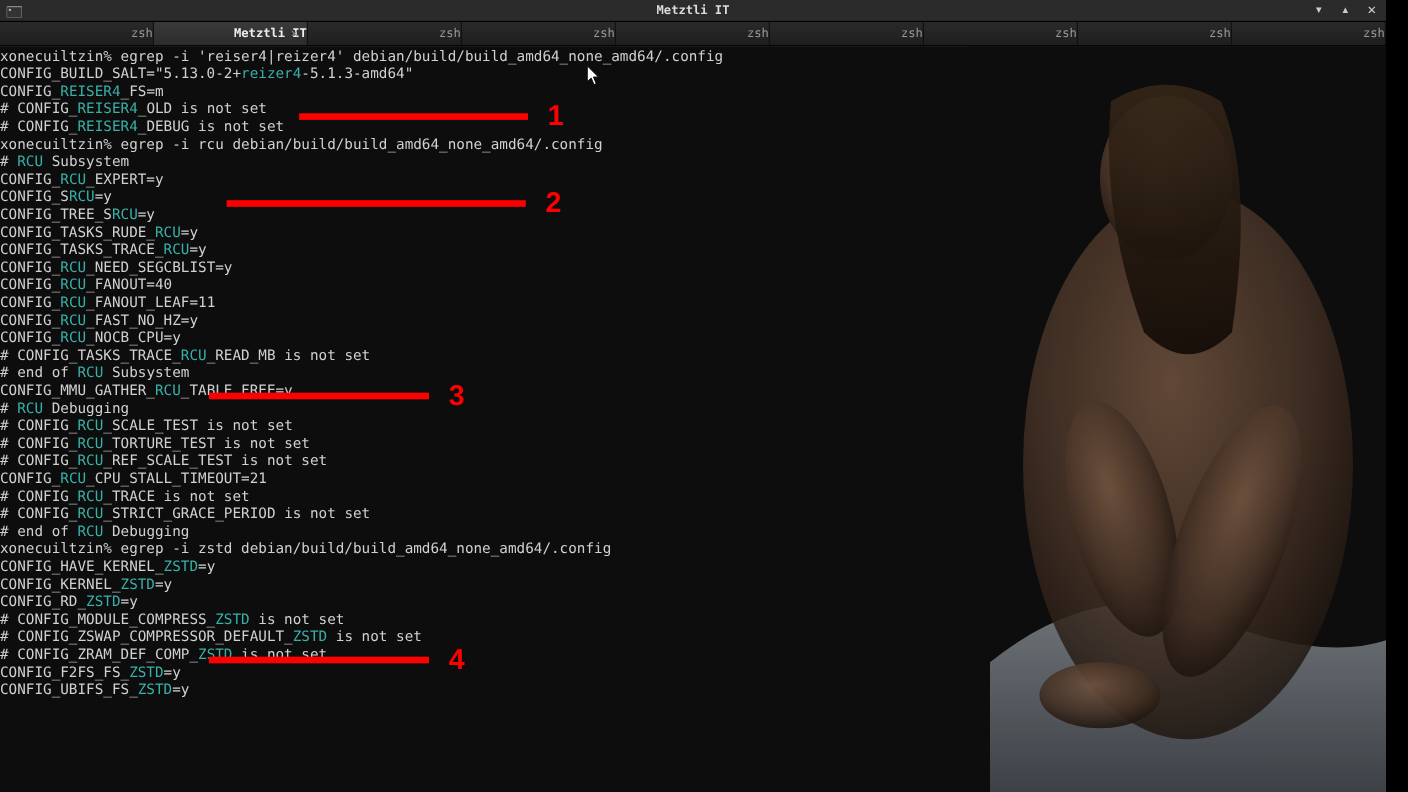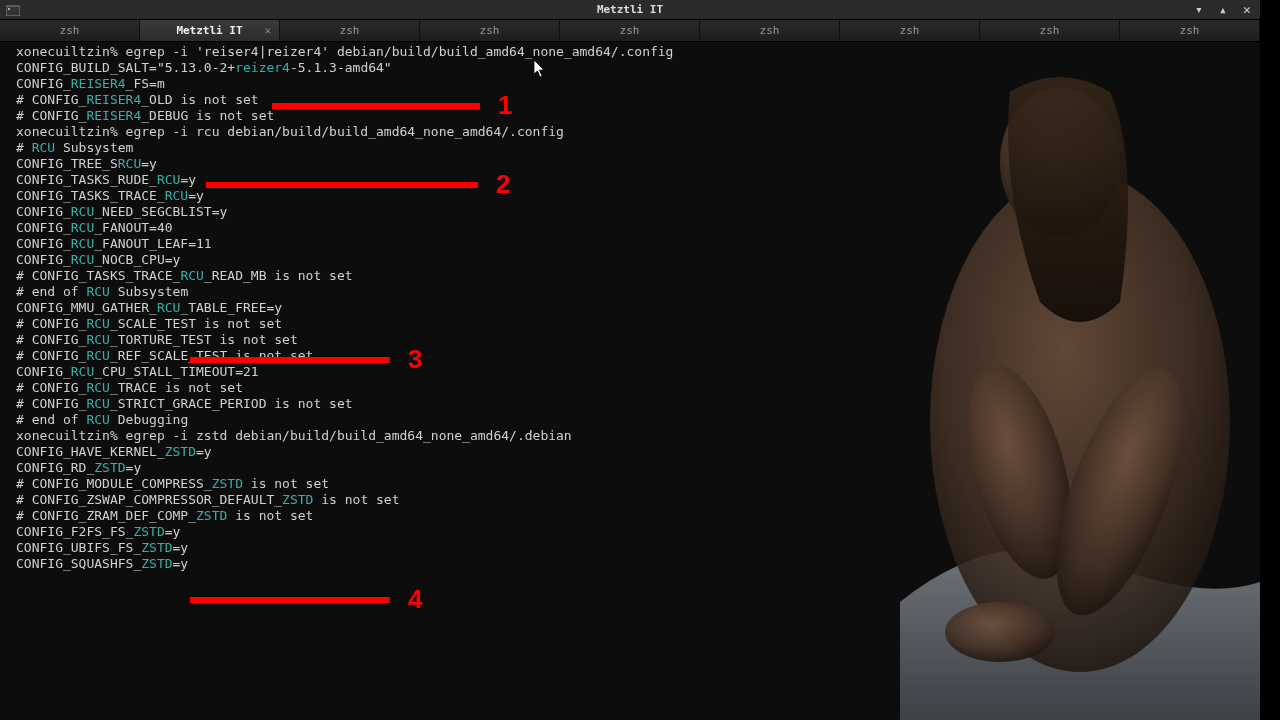--- a/index.html
+++ b/index.html
@@ -6,24 +6,24 @@
   html, body { width: 1280px; height: 720px; overflow: hidden; background: #000; font-family: "DejaVu Sans Mono", "Liberation Mono", monospace; }
   .window { width: 1260px; height: 720px; background: #a16207; position: relative; }
   .titlebar { height: 20px; background: #2b2b2b; display: flex; align-items: center; padding: 0 6px; color: #ccc; font-size: 11px; border-bottom: 1px solid #000; }
   .title-icon { width: 14px; height: 12px; margin-right: 6px; display: inline-block; }
   .title-icon svg { width: 14px; height: 12px; }
   .title-spacer { flex: 1 1 auto; }
   .title-center { position: absolute; left: 0; right: 0; text-align: center; font-weight: bold; color: #ddd; pointer-events: none; }
   .win-controls { display: flex; gap: 10px; align-items: center; }
   .win-btn { width: 14px; height: 14px; display: flex; align-items: center; justify-content: center; color: #ccc; cursor: pointer; font-size: 13px; line-height: 1; }
   .tabbar { height: 22px; background: #1f1f1f; display: flex; border-bottom: 1px solid #000; }
-  .tab { flex: 1 1 0; display: flex; align-items: center; justify-content: center; color: #999; font-size: 11px; border-right: 1px solid #111; position: relative; cursor: pointer; background: linear-gradient(#2a2a2a, #1e1e1e); }
+  .tab { flex: 1 1 0; display: flex; align-items: center; justify-content: flex-end; color: #999; font-size: 11px; border-right: 1px solid #111; position: relative; cursor: pointer; background: linear-gradient(#2a2a2a, #1e1e1e); }
   .tab.active { background: linear-gradient(#3a3a3a, #2c2c2c); color: #eee; font-weight: bold; }
   .tab .close { position: absolute; right: 8px; color: #888; font-size: 11px; }
-  .terminal { position: absolute; top: 42px; left: 0; right: 0; bottom: 0; background: #0d0d0d; padding: 2px 16px; }
+  .terminal { position: absolute; top: 42px; left: 0; right: 0; bottom: 0; background: #0d0d0d; padding: 2px 0; }
   .bg-photo { position: absolute; right: 0; top: 0; bottom: 0; width: 380px; pointer-events: none; }
   .bg-photo svg { width: 100%; height: 100%; opacity: 0.9; }
   .lines { position: relative; z-index: 2; }
   .line { font-size: 13px; line-height: 16px; color: #d0d0d0; white-space: pre; font-family: "DejaVu Sans Mono", monospace; }
   .hl { color: #37b0a8; }
   .annot { position: absolute; z-index: 5; display: flex; align-items: center; pointer-events: none; }
   .annot .bar { height: 6px; background: #ff0000; }
   .annot .num { color: #ff0000; font-weight: bold; font-size: 26px; font-family: Arial, sans-serif; margin-left: 18px; }
   .cursor { position: absolute; z-index: 10; pointer-events: none; }
   .cursor svg { width: 12px; height: 18px; }
@@ -111,46 +111,50 @@
     </div>
 
     <div class="lines" id="lines">
         <div class="line"><span>xonecuiltzin% egrep -i 'reiser4|reizer4' debian/build/build_amd64_none_amd64/.config</span></div>
         <div class="line"><span>CONFIG_BUILD_SALT="5.13.0-2+</span><span class="hl">reizer4</span><span>-5.1.3-amd64"</span></div>
         <div class="line"><span>CONFIG_</span><span class="hl">REISER4</span><span>_FS=m</span></div>
         <div class="line"><span># CONFIG_</span><span class="hl">REISER4</span><span>_OLD is not set</span></div>
         <div class="line"><span># CONFIG_</span><span class="hl">REISER4</span><span>_DEBUG is not set</span></div>
         <div class="line"><span>xonecuiltzin% egrep -i rcu debian/build/build_amd64_none_amd64/.config</span></div>
         <div class="line"><span># </span><span class="hl">RCU</span><span> Subsystem</span></div>
+        <div class="line"><span>CONFIG_</span><span class="hl">RCU</span><span>_EXPERT=y</span></div>
+        <div class="line"><span>CONFIG_S</span><span class="hl">RCU</span><span>=y</span></div>
         <div class="line"><span>CONFIG_TREE_S</span><span class="hl">RCU</span><span>=y</span></div>
         <div class="line"><span>CONFIG_TASKS_RUDE_</span><span class="hl">RCU</span><span>=y</span></div>
         <div class="line"><span>CONFIG_TASKS_TRACE_</span><span class="hl">RCU</span><span>=y</span></div>
         <div class="line"><span>CONFIG_</span><span class="hl">RCU</span><span>_NEED_SEGCBLIST=y</span></div>
         <div class="line"><span>CONFIG_</span><span class="hl">RCU</span><span>_FANOUT=40</span></div>
         <div class="line"><span>CONFIG_</span><span class="hl">RCU</span><span>_FANOUT_LEAF=11</span></div>
+        <div class="line"><span>CONFIG_</span><span class="hl">RCU</span><span>_FAST_NO_HZ=y</span></div>
         <div class="line"><span>CONFIG_</span><span class="hl">RCU</span><span>_NOCB_CPU=y</span></div>
         <div class="line"><span># CONFIG_TASKS_TRACE_</span><span class="hl">RCU</span><span>_READ_MB is not set</span></div>
         <div class="line"><span># end of </span><span class="hl">RCU</span><span> Subsystem</span></div>
         <div class="line"><span>CONFIG_MMU_GATHER_</span><span class="hl">RCU</span><span>_TABLE_FREE=y</span></div>
+        <div class="line"><span># </span><span class="hl">RCU</span><span> Debugging</span></div>
         <div class="line"><span># CONFIG_</span><span class="hl">RCU</span><span>_SCALE_TEST is not set</span></div>
         <div class="line"><span># CONFIG_</span><span class="hl">RCU</span><span>_TORTURE_TEST is not set</span></div>
         <div class="line"><span># CONFIG_</span><span class="hl">RCU</span><span>_REF_SCALE_TEST is not set</span></div>
         <div class="line"><span>CONFIG_</span><span class="hl">RCU</span><span>_CPU_STALL_TIMEOUT=21</span></div>
         <div class="line"><span># CONFIG_</span><span class="hl">RCU</span><span>_TRACE is not set</span></div>
         <div class="line"><span># CONFIG_</span><span class="hl">RCU</span><span>_STRICT_GRACE_PERIOD is not set</span></div>
         <div class="line"><span># end of </span><span class="hl">RCU</span><span> Debugging</span></div>
-        <div class="line"><span>xonecuiltzin% egrep -i zstd debian/build/build_amd64_none_amd64/.debian</span></div>
+        <div class="line"><span>xonecuiltzin% egrep -i zstd debian/build/build_amd64_none_amd64/.config</span></div>
         <div class="line"><span>CONFIG_HAVE_KERNEL_</span><span class="hl">ZSTD</span><span>=y</span></div>
+        <div class="line"><span>CONFIG_KERNEL_</span><span class="hl">ZSTD</span><span>=y</span></div>
         <div class="line"><span>CONFIG_RD_</span><span class="hl">ZSTD</span><span>=y</span></div>
         <div class="line"><span># CONFIG_MODULE_COMPRESS_</span><span class="hl">ZSTD</span><span> is not set</span></div>
         <div class="line"><span># CONFIG_ZSWAP_COMPRESSOR_DEFAULT_</span><span class="hl">ZSTD</span><span> is not set</span></div>
         <div class="line"><span># CONFIG_ZRAM_DEF_COMP_</span><span class="hl">ZSTD</span><span> is not set</span></div>
         <div class="line"><span>CONFIG_F2FS_FS_</span><span class="hl">ZSTD</span><span>=y</span></div>
         <div class="line"><span>CONFIG_UBIFS_FS_</span><span class="hl">ZSTD</span><span>=y</span></div>
-        <div class="line"><span>CONFIG_SQUASHFS_</span><span class="hl">ZSTD</span><span>=y</span></div>
       </div>
 
     <div id="annots">
         <div class="annot" style="top: 48px; left: 272px;">
           <div class="bar" style="width: 208px;"></div>
           <div class="num">1</div>
         </div>
         <div class="annot" style="top: 127px; left: 206px;">
           <div class="bar" style="width: 272px;"></div>
           <div class="num">2</div>

